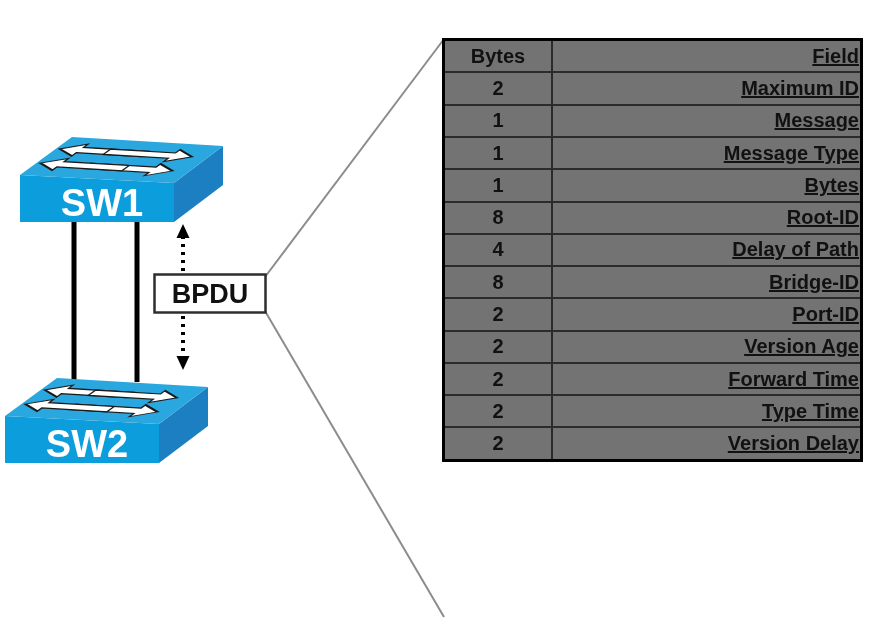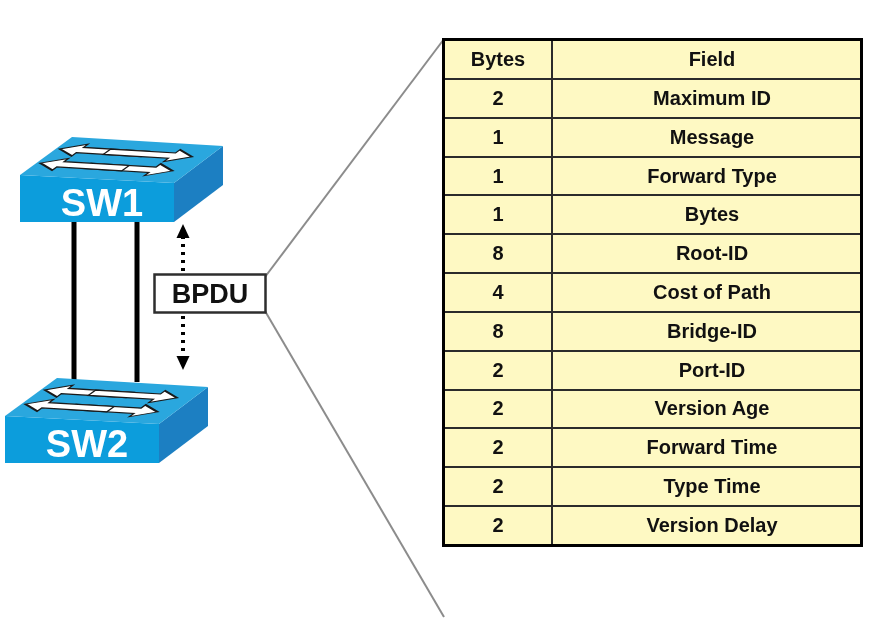--- a/index.html
+++ b/index.html
@@ -9,30 +9,30 @@
   }
   #diagram-svg{position:absolute;left:0;top:0;}
   .sw-label{
     font-family:"Liberation Sans",sans-serif;font-weight:bold;font-size:38px;fill:#fff;
   }
   .bpdu-text{
     font-family:"Liberation Sans",sans-serif;font-weight:bold;font-size:27px;fill:#111;
   }
   .arrow-glyph{fill:#fff;stroke:#1a1a1a;stroke-width:2;}
   table.bpdu-table{
-    position:absolute;left:442px;top:38px;width:421px;height:509px;
-    border-collapse:collapse;table-layout:fixed;background:#fef9c3;
+    position:absolute;left:442px;top:38px;width:421px;height:424px;
+    border-collapse:collapse;table-layout:fixed;background:#737373;
     border:3px solid #000;
   }
   table.bpdu-table td{
     border:2.5px solid var(--table-border,#1a1a1a);
     font-weight:bold;font-size:20px;color:#111;vertical-align:middle;
   }
   td.col-bytes{width:104px;text-align:center;}
-  td.col-field{text-align:center;padding-left:12px;}
+  td.col-field{text-align:right;padding-left:12px;text-decoration:underline;}
 </style>
 </head>
 <body>
 
 <div id="canvas">
 
   <svg id="diagram-svg" width="893" height="640" viewBox="0 0 893 640">
 
     <line x1="74" y1="218" x2="74" y2="382" style="stroke:var(--link-line)" stroke-width="5"></line>
     <line x1="137" y1="218" x2="137" y2="382" style="stroke:var(--link-line)" stroke-width="5"></line>
@@ -87,33 +87,33 @@
       <tr>
         <td class="col-bytes">2</td>
         <td class="col-field">Maximum ID</td>
       </tr>
       <tr>
         <td class="col-bytes">1</td>
         <td class="col-field">Message</td>
       </tr>
       <tr>
         <td class="col-bytes">1</td>
-        <td class="col-field">Forward Type</td>
+        <td class="col-field">Message Type</td>
       </tr>
       <tr>
         <td class="col-bytes">1</td>
         <td class="col-field">Bytes</td>
       </tr>
       <tr>
         <td class="col-bytes">8</td>
         <td class="col-field">Root-ID</td>
       </tr>
       <tr>
         <td class="col-bytes">4</td>
-        <td class="col-field">Cost of Path</td>
+        <td class="col-field">Delay of Path</td>
       </tr>
       <tr>
         <td class="col-bytes">8</td>
         <td class="col-field">Bridge-ID</td>
       </tr>
       <tr>
         <td class="col-bytes">2</td>
         <td class="col-field">Port-ID</td>
       </tr>
       <tr>

